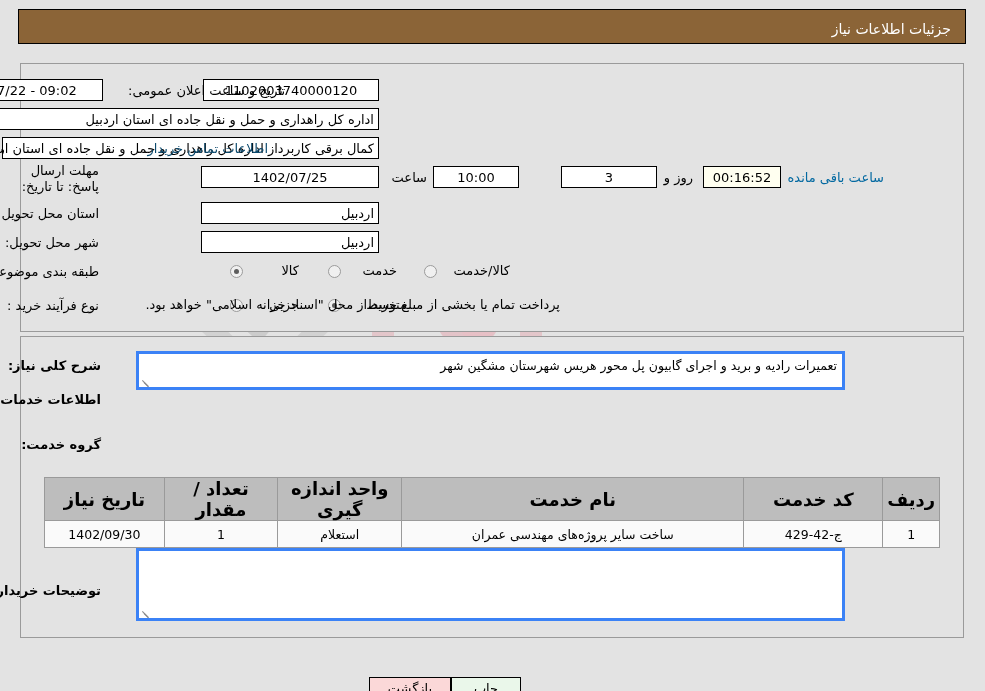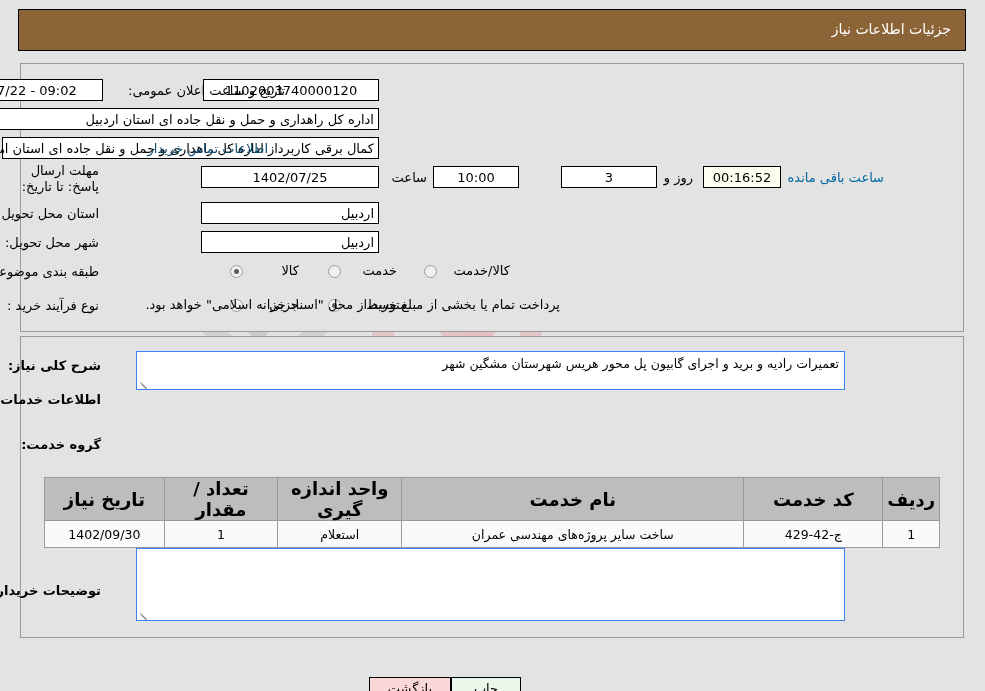--- a/index.html
+++ b/index.html
@@ -87,21 +87,21 @@
     position: absolute;
     left: 520px; top: 300px;
     width: 22px; height: 44px;
     background: rgba(228,170,178,0.5);
   }
 
   
   .header-bar {
     position: absolute;
     left: 18px; top: 9px;
-    width: 948px; height: 42px;
+    width: 948px; height: 35px;
     background: #8b6437;
     border: 1px solid #000;
     box-sizing: border-box;
     z-index: 10;
   }
   .header-title {
     position: absolute;
     right: 14px; top: 11px;
     color: #ffffff;
     font-size: 14px;
@@ -170,21 +170,21 @@
     left: 3px; top: 3px;
     width: 5px; height: 5px;
     border-radius: 50%;
     background: #5d5d5d;
   }
 
   
   .ta {
     position: absolute;
     background: #ffffff;
-    border: 1px solid #3b82f6;
+    border: 3px solid #3b82f6;
     box-sizing: border-box;
     font-size: 12.5px;
     color: #000;
     padding: 4px 5px 0 5px;
     z-index: 12;
     overflow: hidden;
     text-align: right;
   }
   .ta-grip {
     position: absolute;

